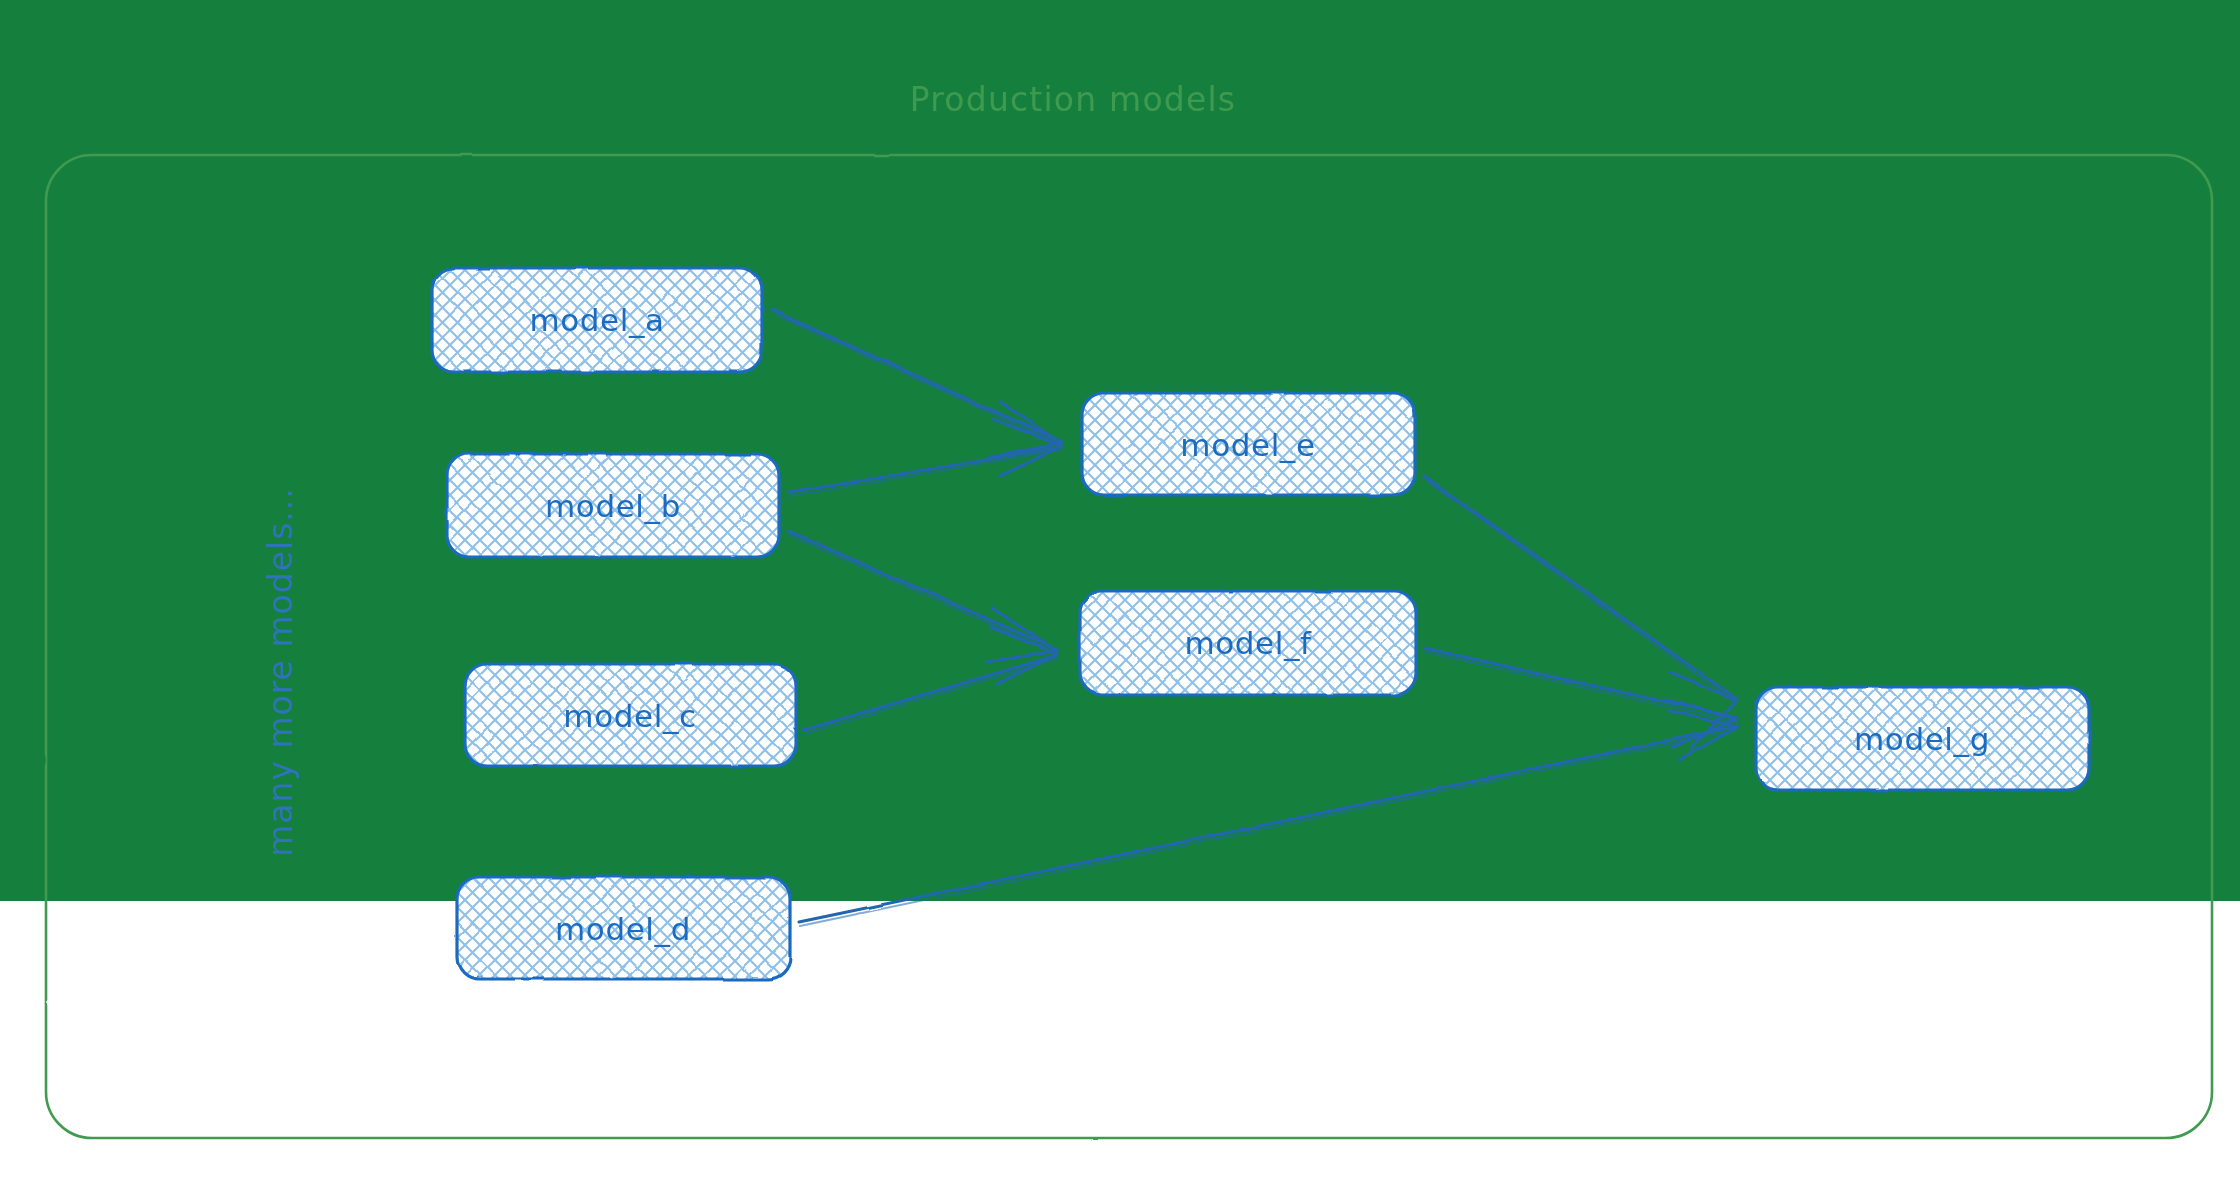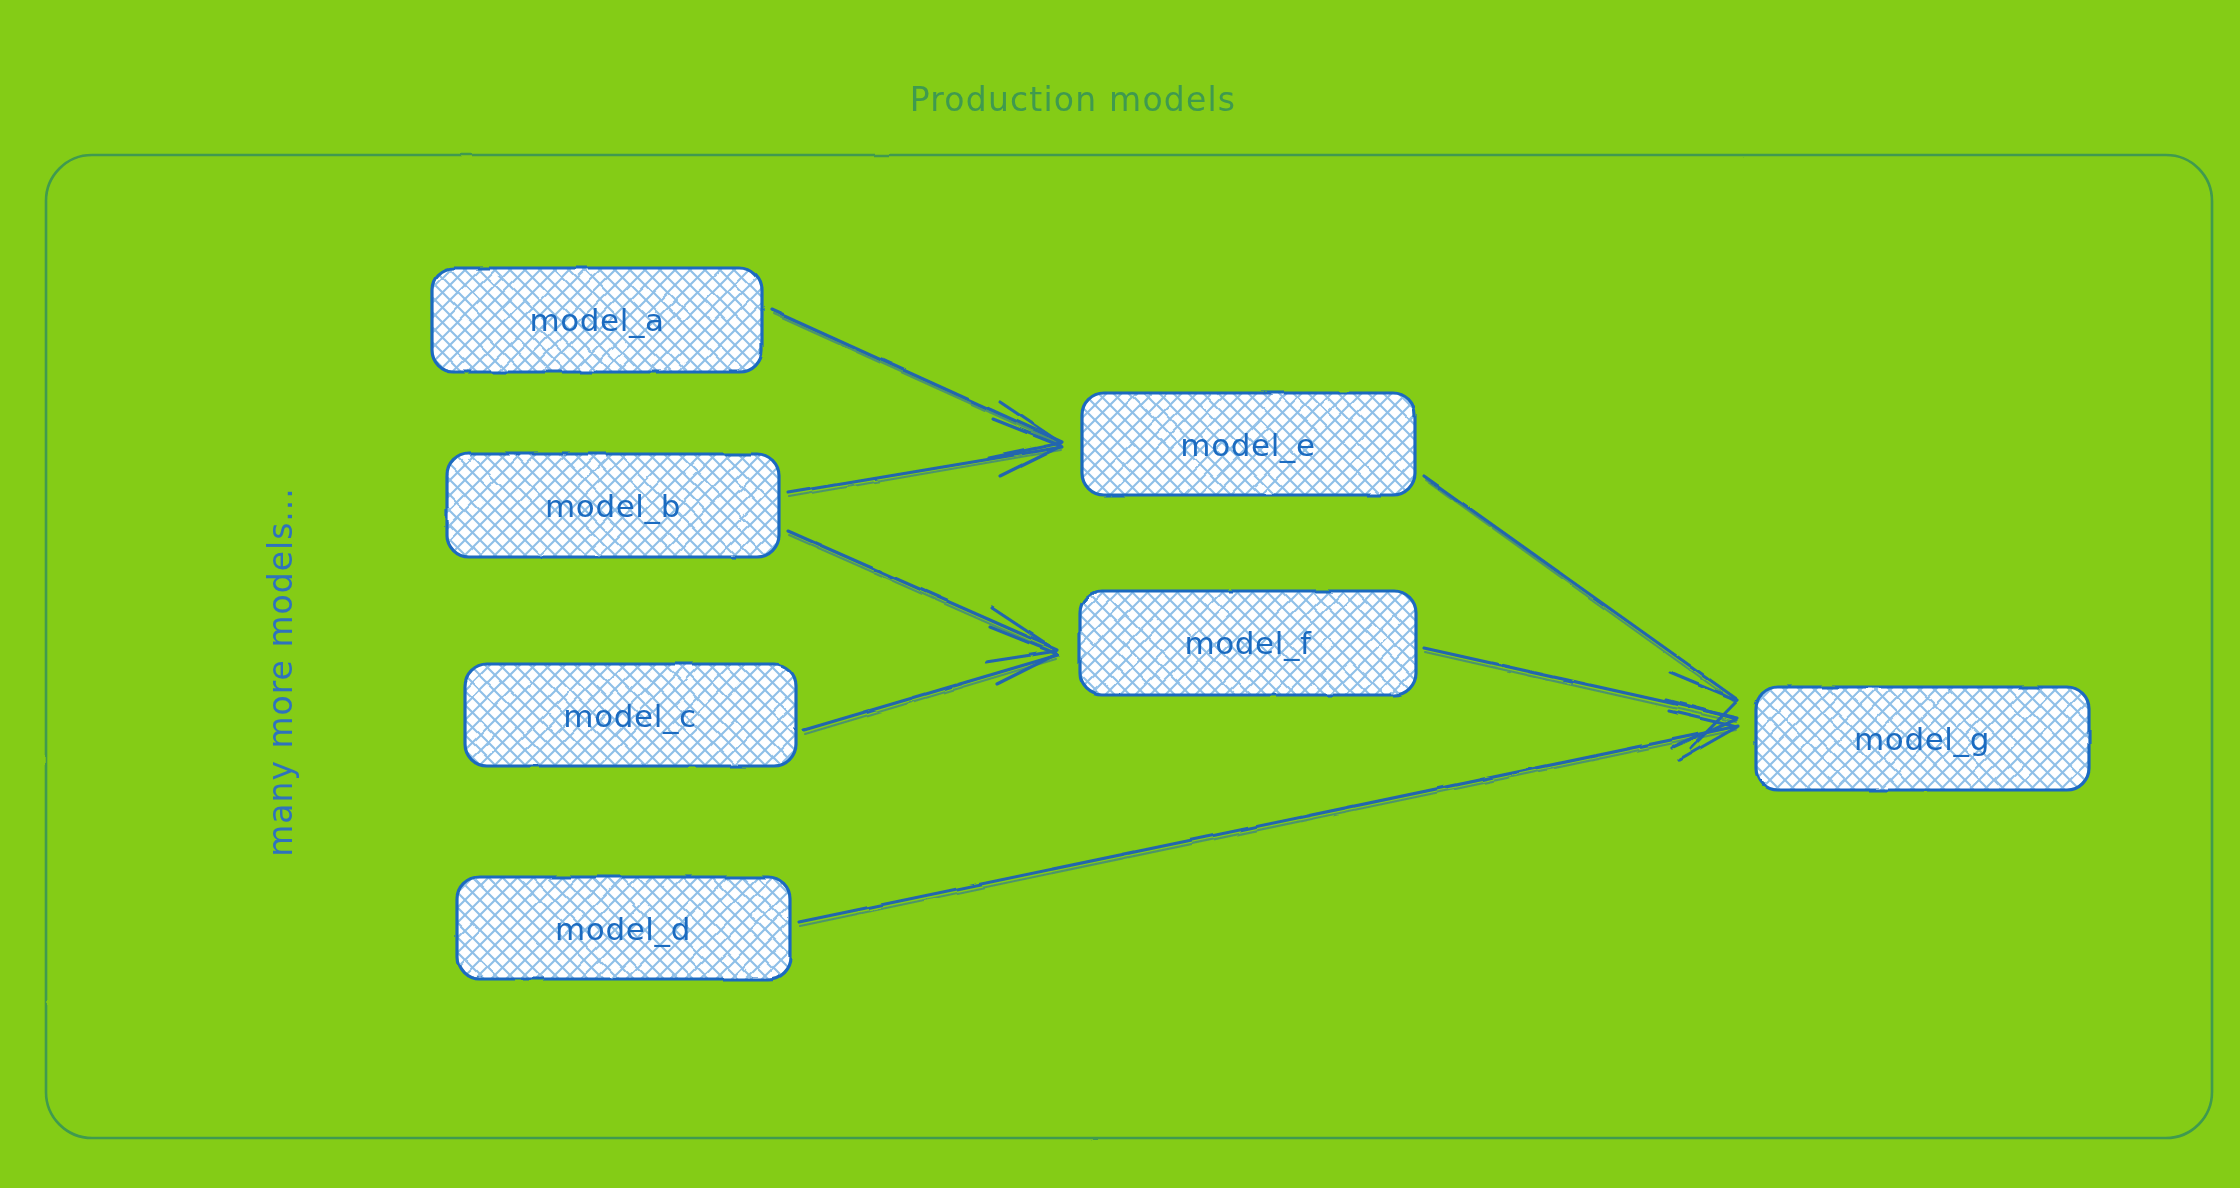--- a/index.html
+++ b/index.html
@@ -10,22 +10,22 @@
   }
   body {
     width: 2240px;
     height: 1188px;
     overflow: hidden;
     font-family: "DejaVu Sans", sans-serif;
   }
   #canvas-root {
     position: relative;
     width: 2240px;
-    height: 1188px;
-    background: #84cc16;
+    height: 901px;
+    background: #15803d;
   }
   #diagram-svg {
     position: absolute;
     left: 0;
     top: 0;
     width: 2240px;
     height: 1188px;
     display: block;
   }
   .node-label {

